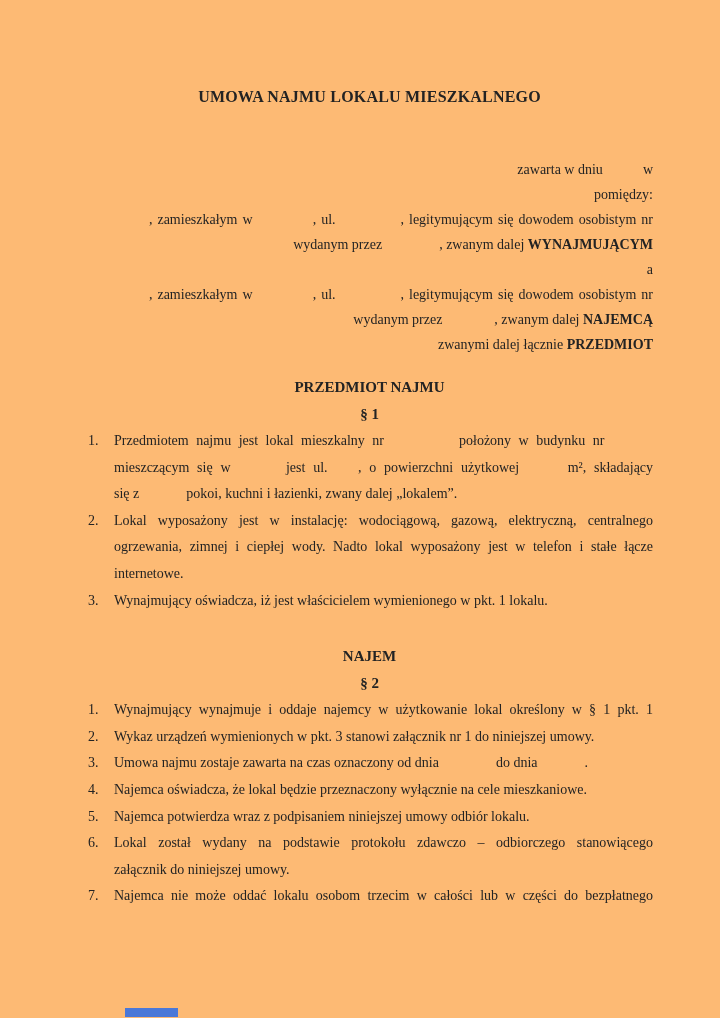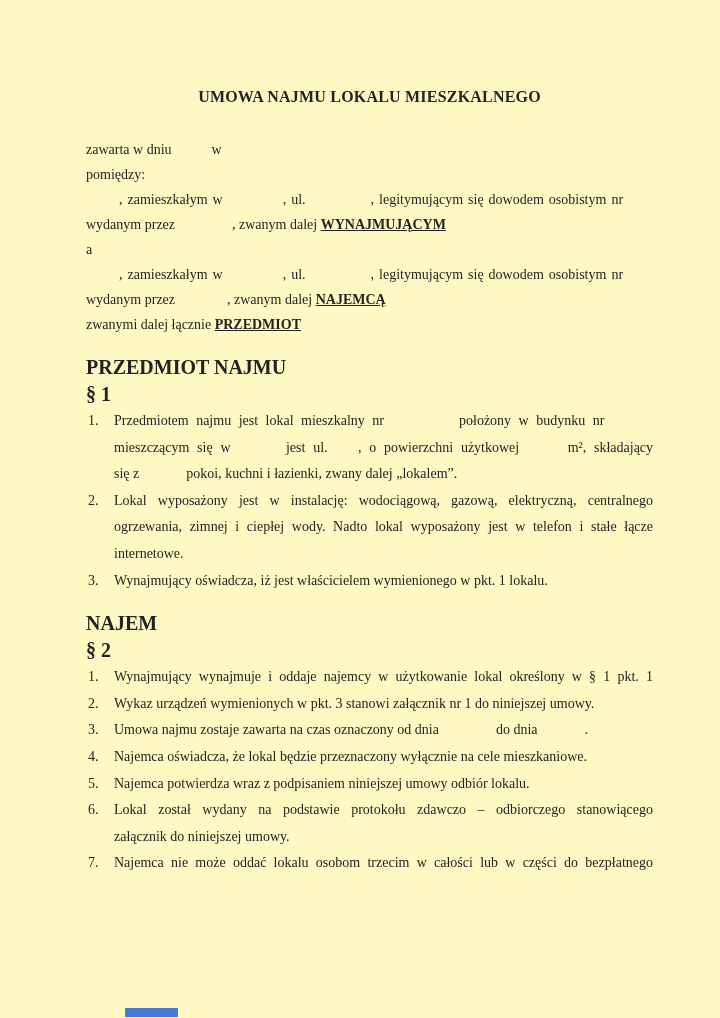--- a/index.html
+++ b/index.html
@@ -1,32 +1,32 @@
 <!DOCTYPE html>
 <html><head>
 <meta charset="utf-8">
 <style>
   html,body{margin:0;padding:0;background:#ffffff;}
   .page{
-    position:relative;width:720px;height:1018px;background:#fef9c3;
+    position:relative;width:720px;height:1018px;background:#fdba74;
     font-family:"Liberation Serif","DejaVu Serif",serif;
     font-size:14px;color:#232323;overflow:hidden;
     -webkit-font-smoothing:antialiased;
   }
   .content{position:absolute;left:86px;top:0;width:567px;}
   .title{margin-top:88px;text-align:center;font-weight:bold;font-size:16px;line-height:17px;letter-spacing:.2px;}
-  .intro{margin-top:32px;line-height:25px;}
+  .intro{margin-top:52px;line-height:25px;text-align:right;}
   .ln{white-space:nowrap;}
   .indent{padding-left:33px;}
   .gap{display:inline-block;height:2px;vertical-align:baseline;}
   .g15{width:15px}.g33{width:33px}.g40{width:40px}.g45{width:45px}.g50{width:50px}.g55{width:55px}.g60{width:60px}
-  .b{font-weight:bold;text-decoration:underline;}
-  .hgroup{font-weight:bold;font-size:20px;line-height:27px;}
+  .b{font-weight:bold;}
+  .hgroup{text-align:center;font-weight:bold;font-size:15px;line-height:27px;}
   .hgroup.first{margin-top:17px;}
-  .hgroup.second{margin-top:16px;}
+  .hgroup.second{margin-top:29px;}
   .list{line-height:26.6px;}
   .li-line{position:relative;padding-left:28px;}
   .num{position:absolute;left:2px;top:0;}
   .j{text-align:justify;text-align-last:justify;white-space:normal;}
   .ws{word-spacing:4px;}
   .ws2{word-spacing:1.5px;}
   .accent-bar{position:absolute;left:125px;top:1008px;width:53px;height:9px;}
 </style>
 </head>
 <body>

